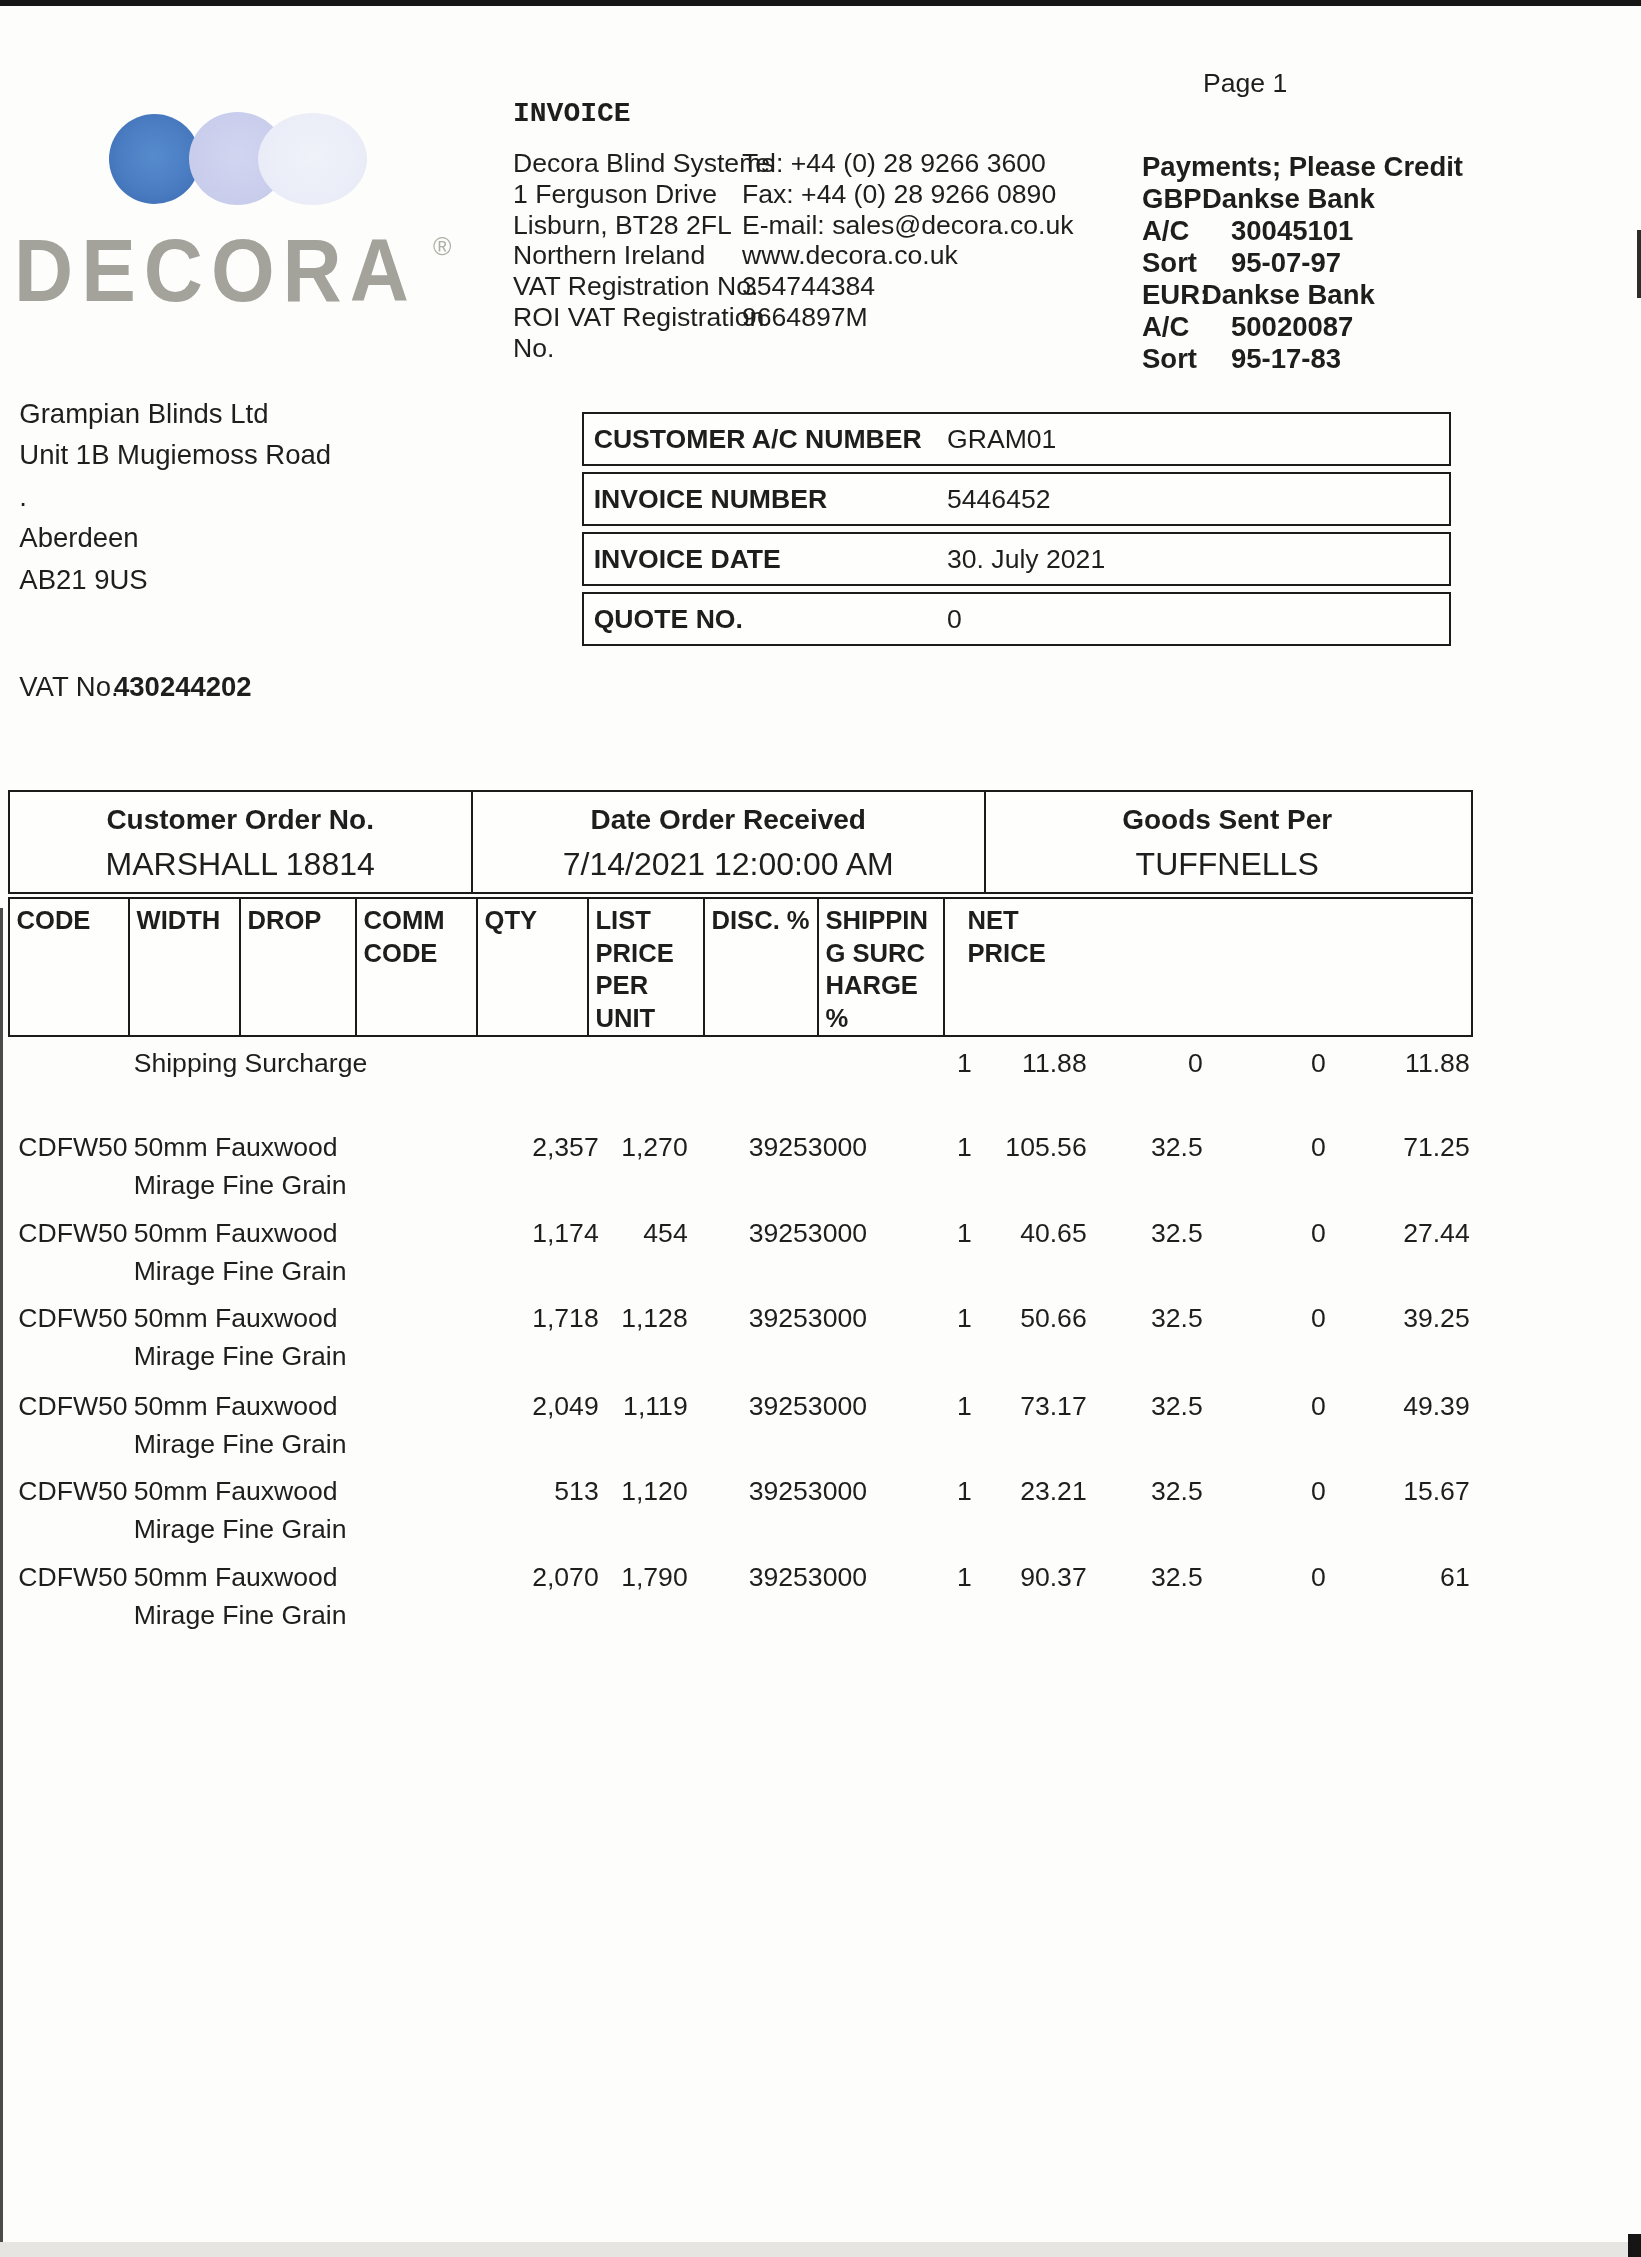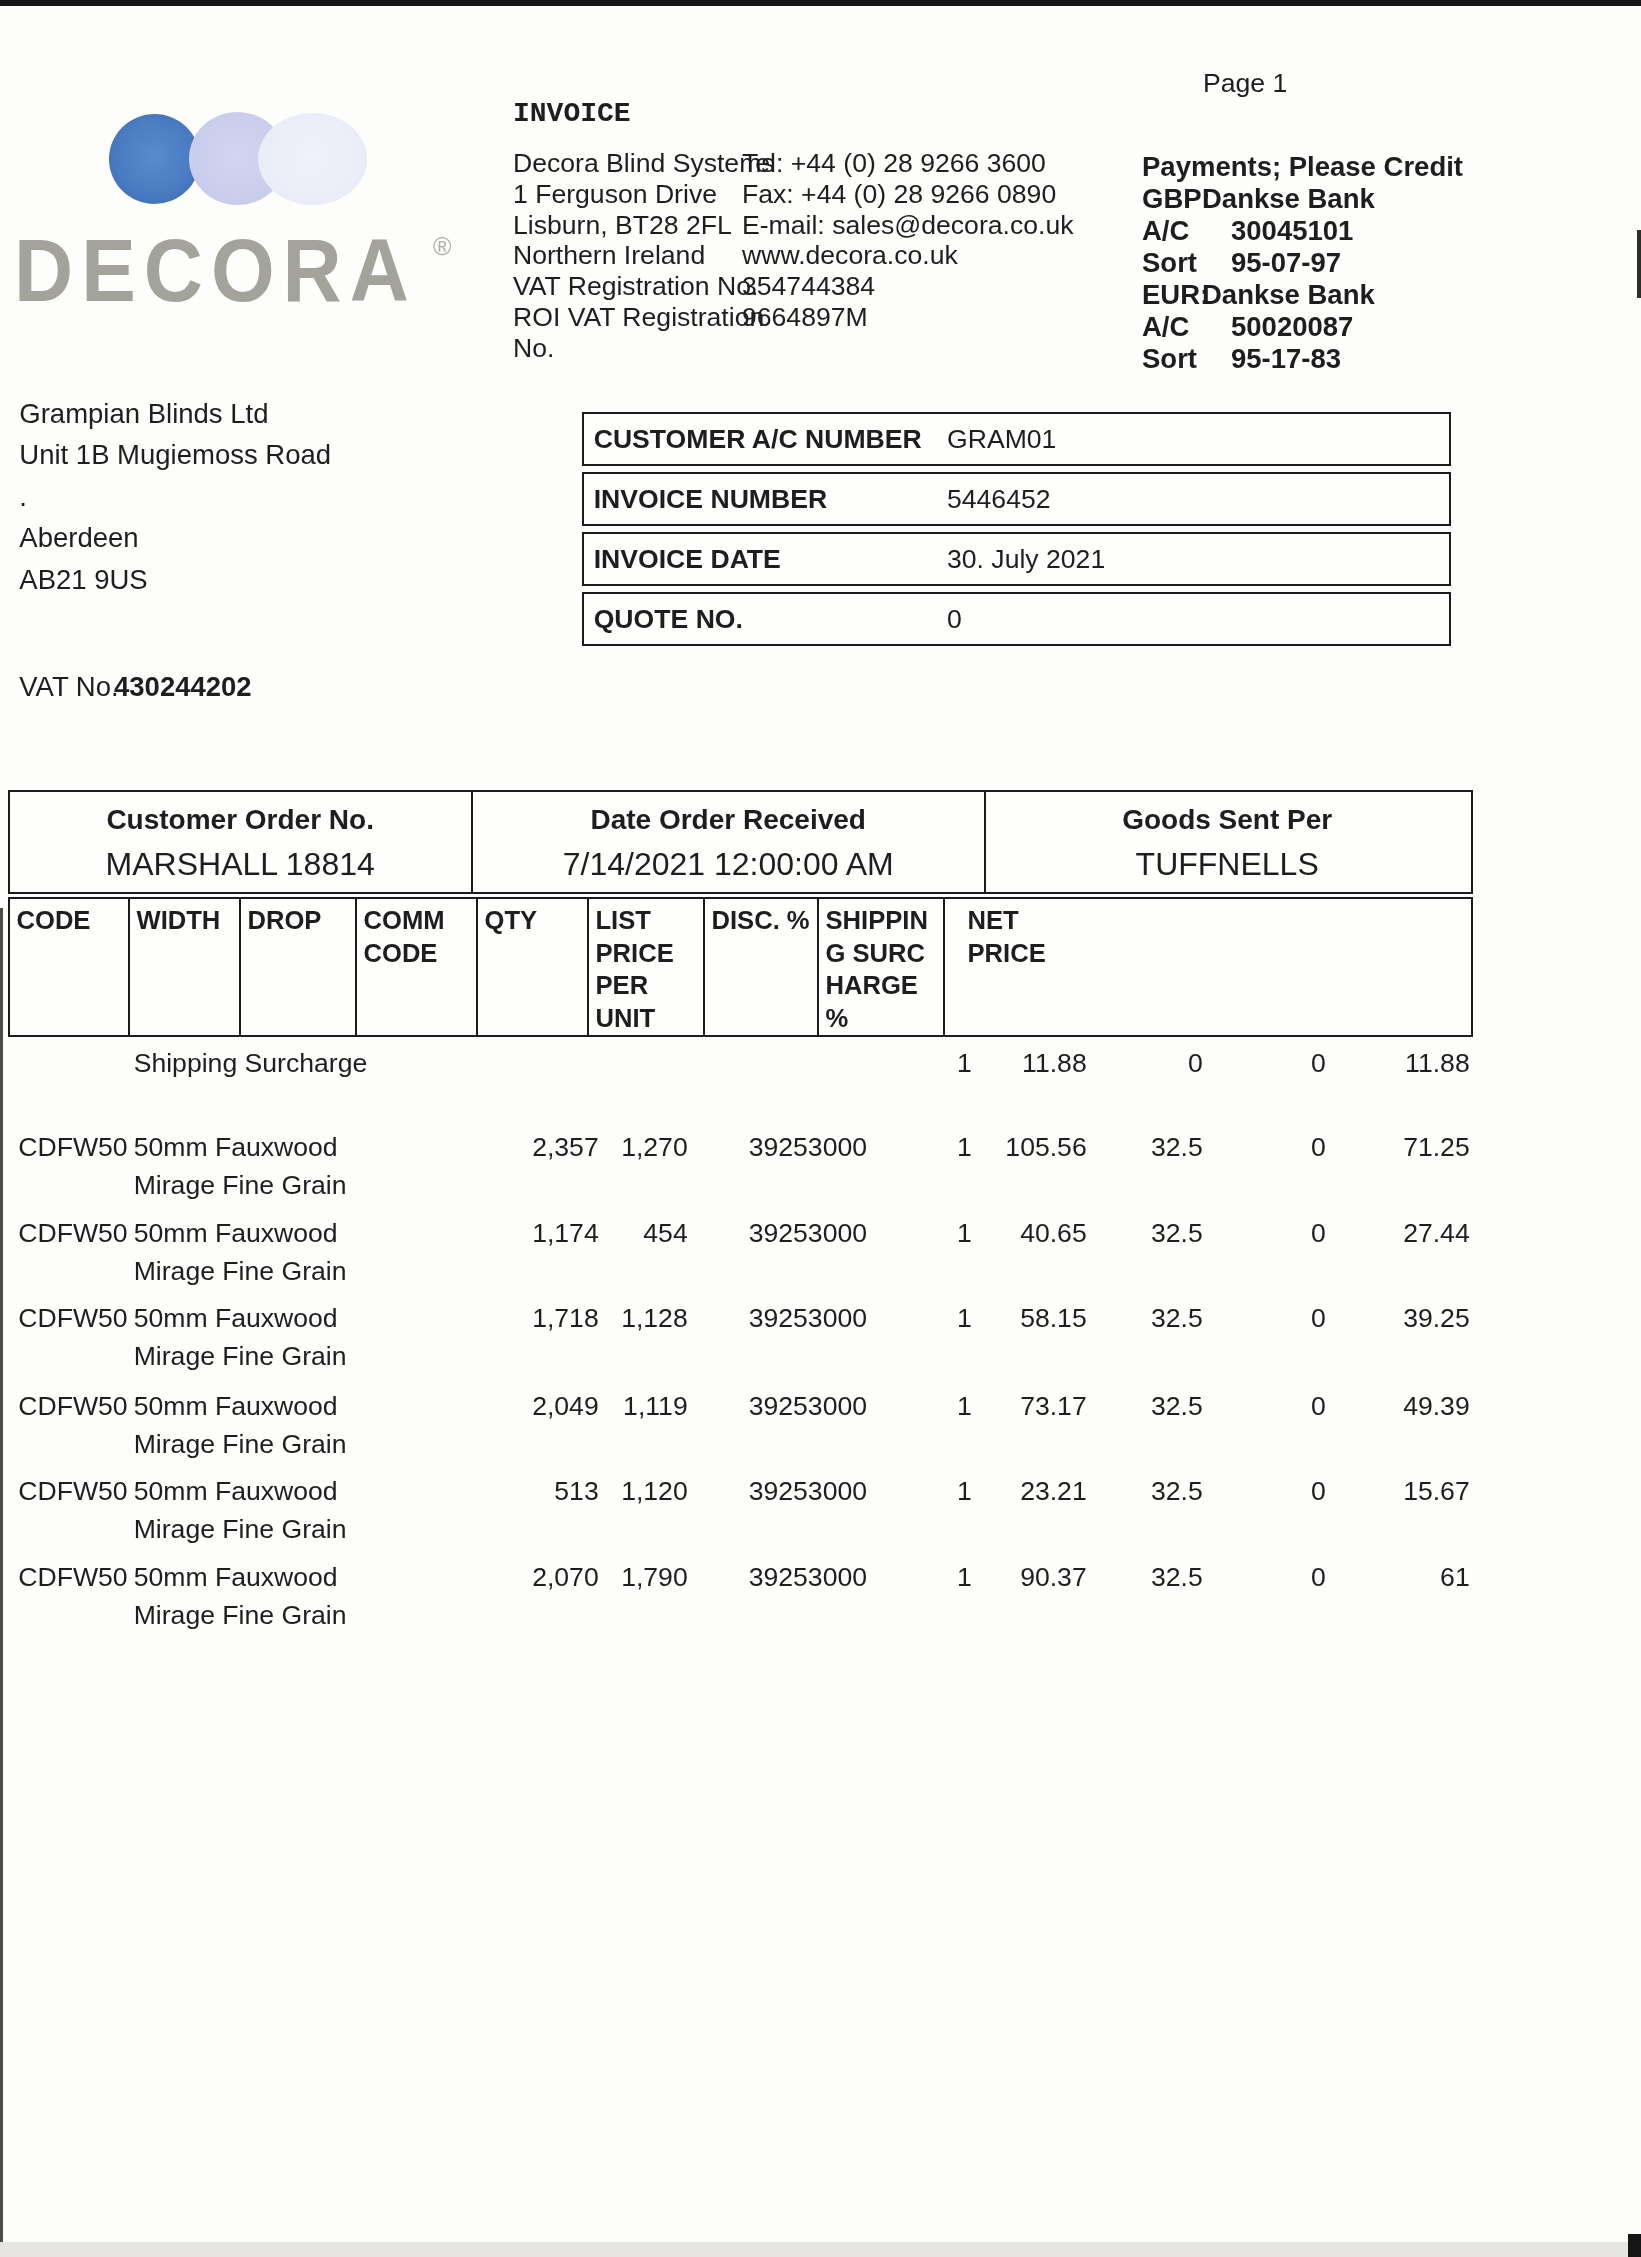--- a/index.html
+++ b/index.html
@@ -219,21 +219,21 @@
   </div>
 
   <div class="trow" style="top:1303px;">
     <span class="f-code">CDFW50</span>
     <span class="f-desc">50mm Fauxwood</span>
     <span class="f-desc f-desc2">Mirage Fine Grain</span>
     <span class="f-width">1,718</span>
     <span class="f-drop">1,128</span>
     <span class="f-comm">39253000</span>
     <span class="f-qty">1</span>
-    <span class="f-list">58.15</span>
+    <span class="f-list">50.66</span>
     <span class="f-disc">32.5</span>
     <span class="f-ship">0</span>
     <span class="f-net">39.25</span>
   </div>
 
   <div class="trow" style="top:1391px;">
     <span class="f-code">CDFW50</span>
     <span class="f-desc">50mm Fauxwood</span>
     <span class="f-desc f-desc2">Mirage Fine Grain</span>
     <span class="f-width">2,049</span>

